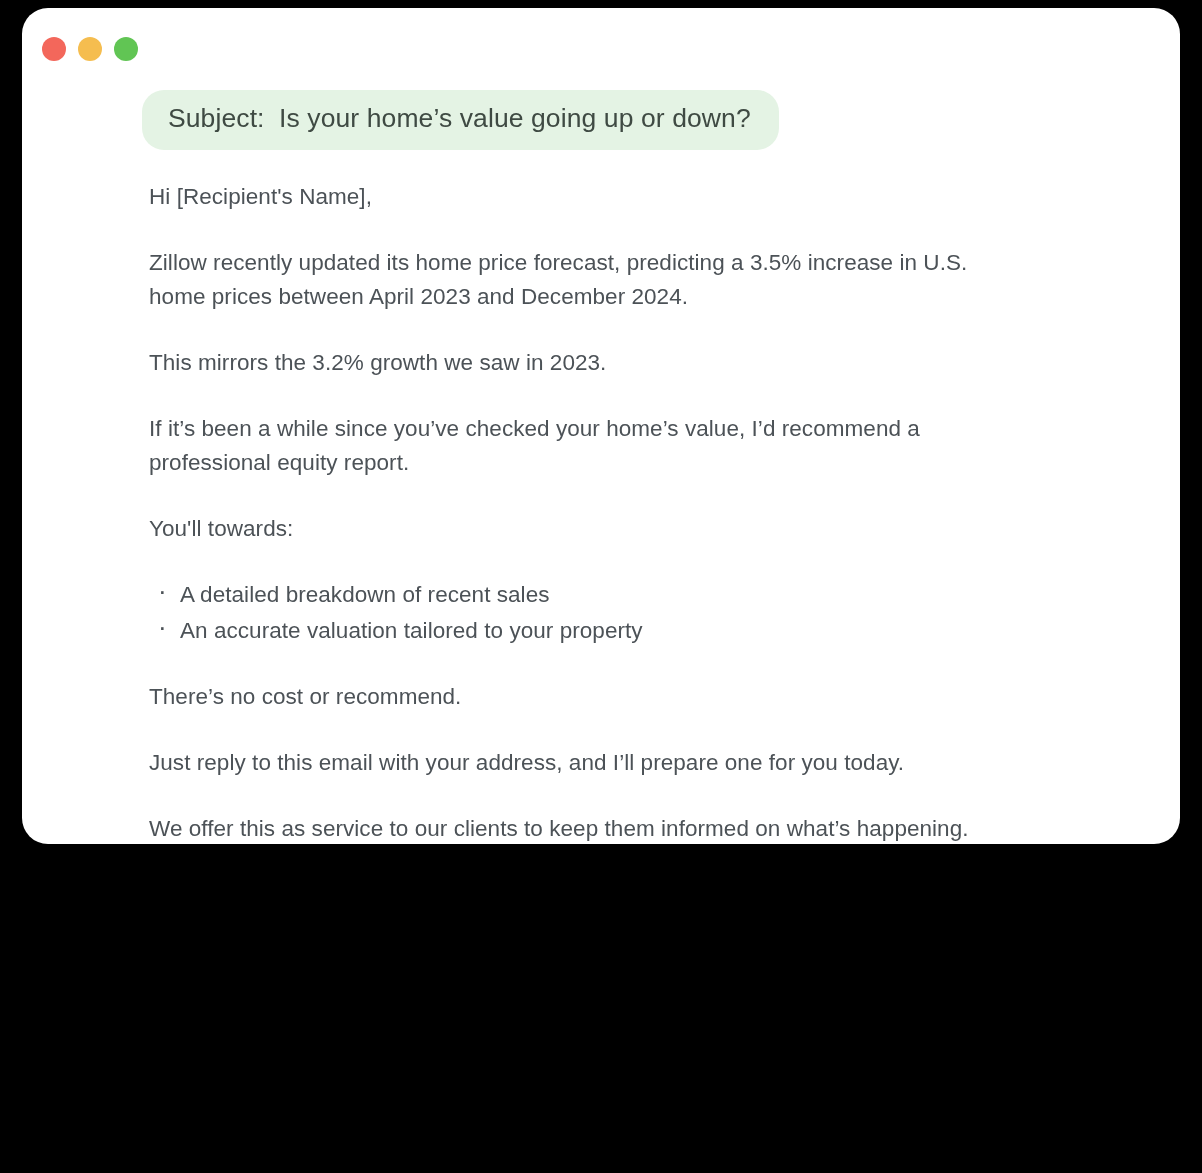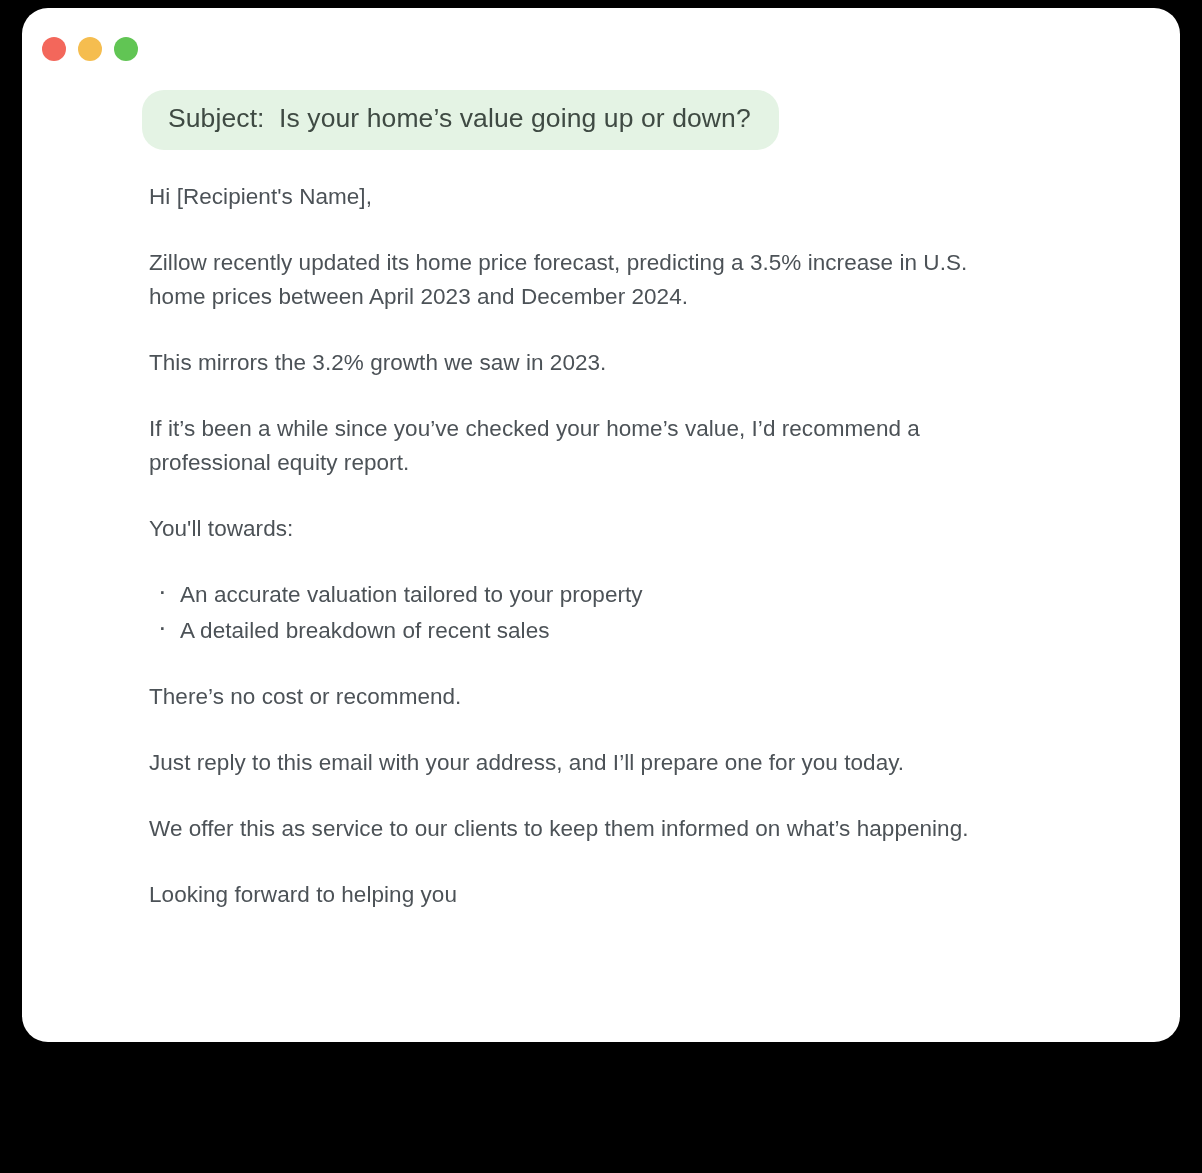--- a/index.html
+++ b/index.html
@@ -16,21 +16,21 @@
     width: 1202px;
     height: 1173px;
     background: #000000;
     overflow: hidden;
   }
   .window {
     position: absolute;
     left: 22px;
     top: 8px;
     width: 1158px;
-    height: 1034px;
+    height: 836px;
     background: #ffffff;
     border-radius: 26px;
     overflow: hidden;
   }
   .titlebar {
     position: relative;
     height: 82px;
     display: flex;
     align-items: center;
     padding-left: 20px;
@@ -115,22 +115,22 @@
       </div>
 
       <div class="body-text">
         <p>Hi [Recipient's Name],</p>
         <p>Zillow recently updated its home price forecast, predicting a 3.5% increase in U.S. home prices between April 2023 and December 2024.</p>
         <p>This mirrors the 3.2% growth we saw in 2023.</p>
         <p>If it’s been a while since you’ve checked your home’s value, I’d recommend a professional equity report.</p>
         <p>You'll towards:</p>
 
         <ul>
+          <li>A detailed breakdown of recent sales</li>
           <li>An accurate valuation tailored to your property</li>
-          <li>A detailed breakdown of recent sales</li>
         </ul>
 
         <p>There’s no cost or recommend.</p>
         <p>Just reply to this email with your address, and I’ll prepare one for you today.</p>
         <p>We offer this as service to our clients to keep them informed on what’s happening.</p>
         <p class="last-line">Looking forward to helping you</p>
       </div>
 
     </div>
   </div>

